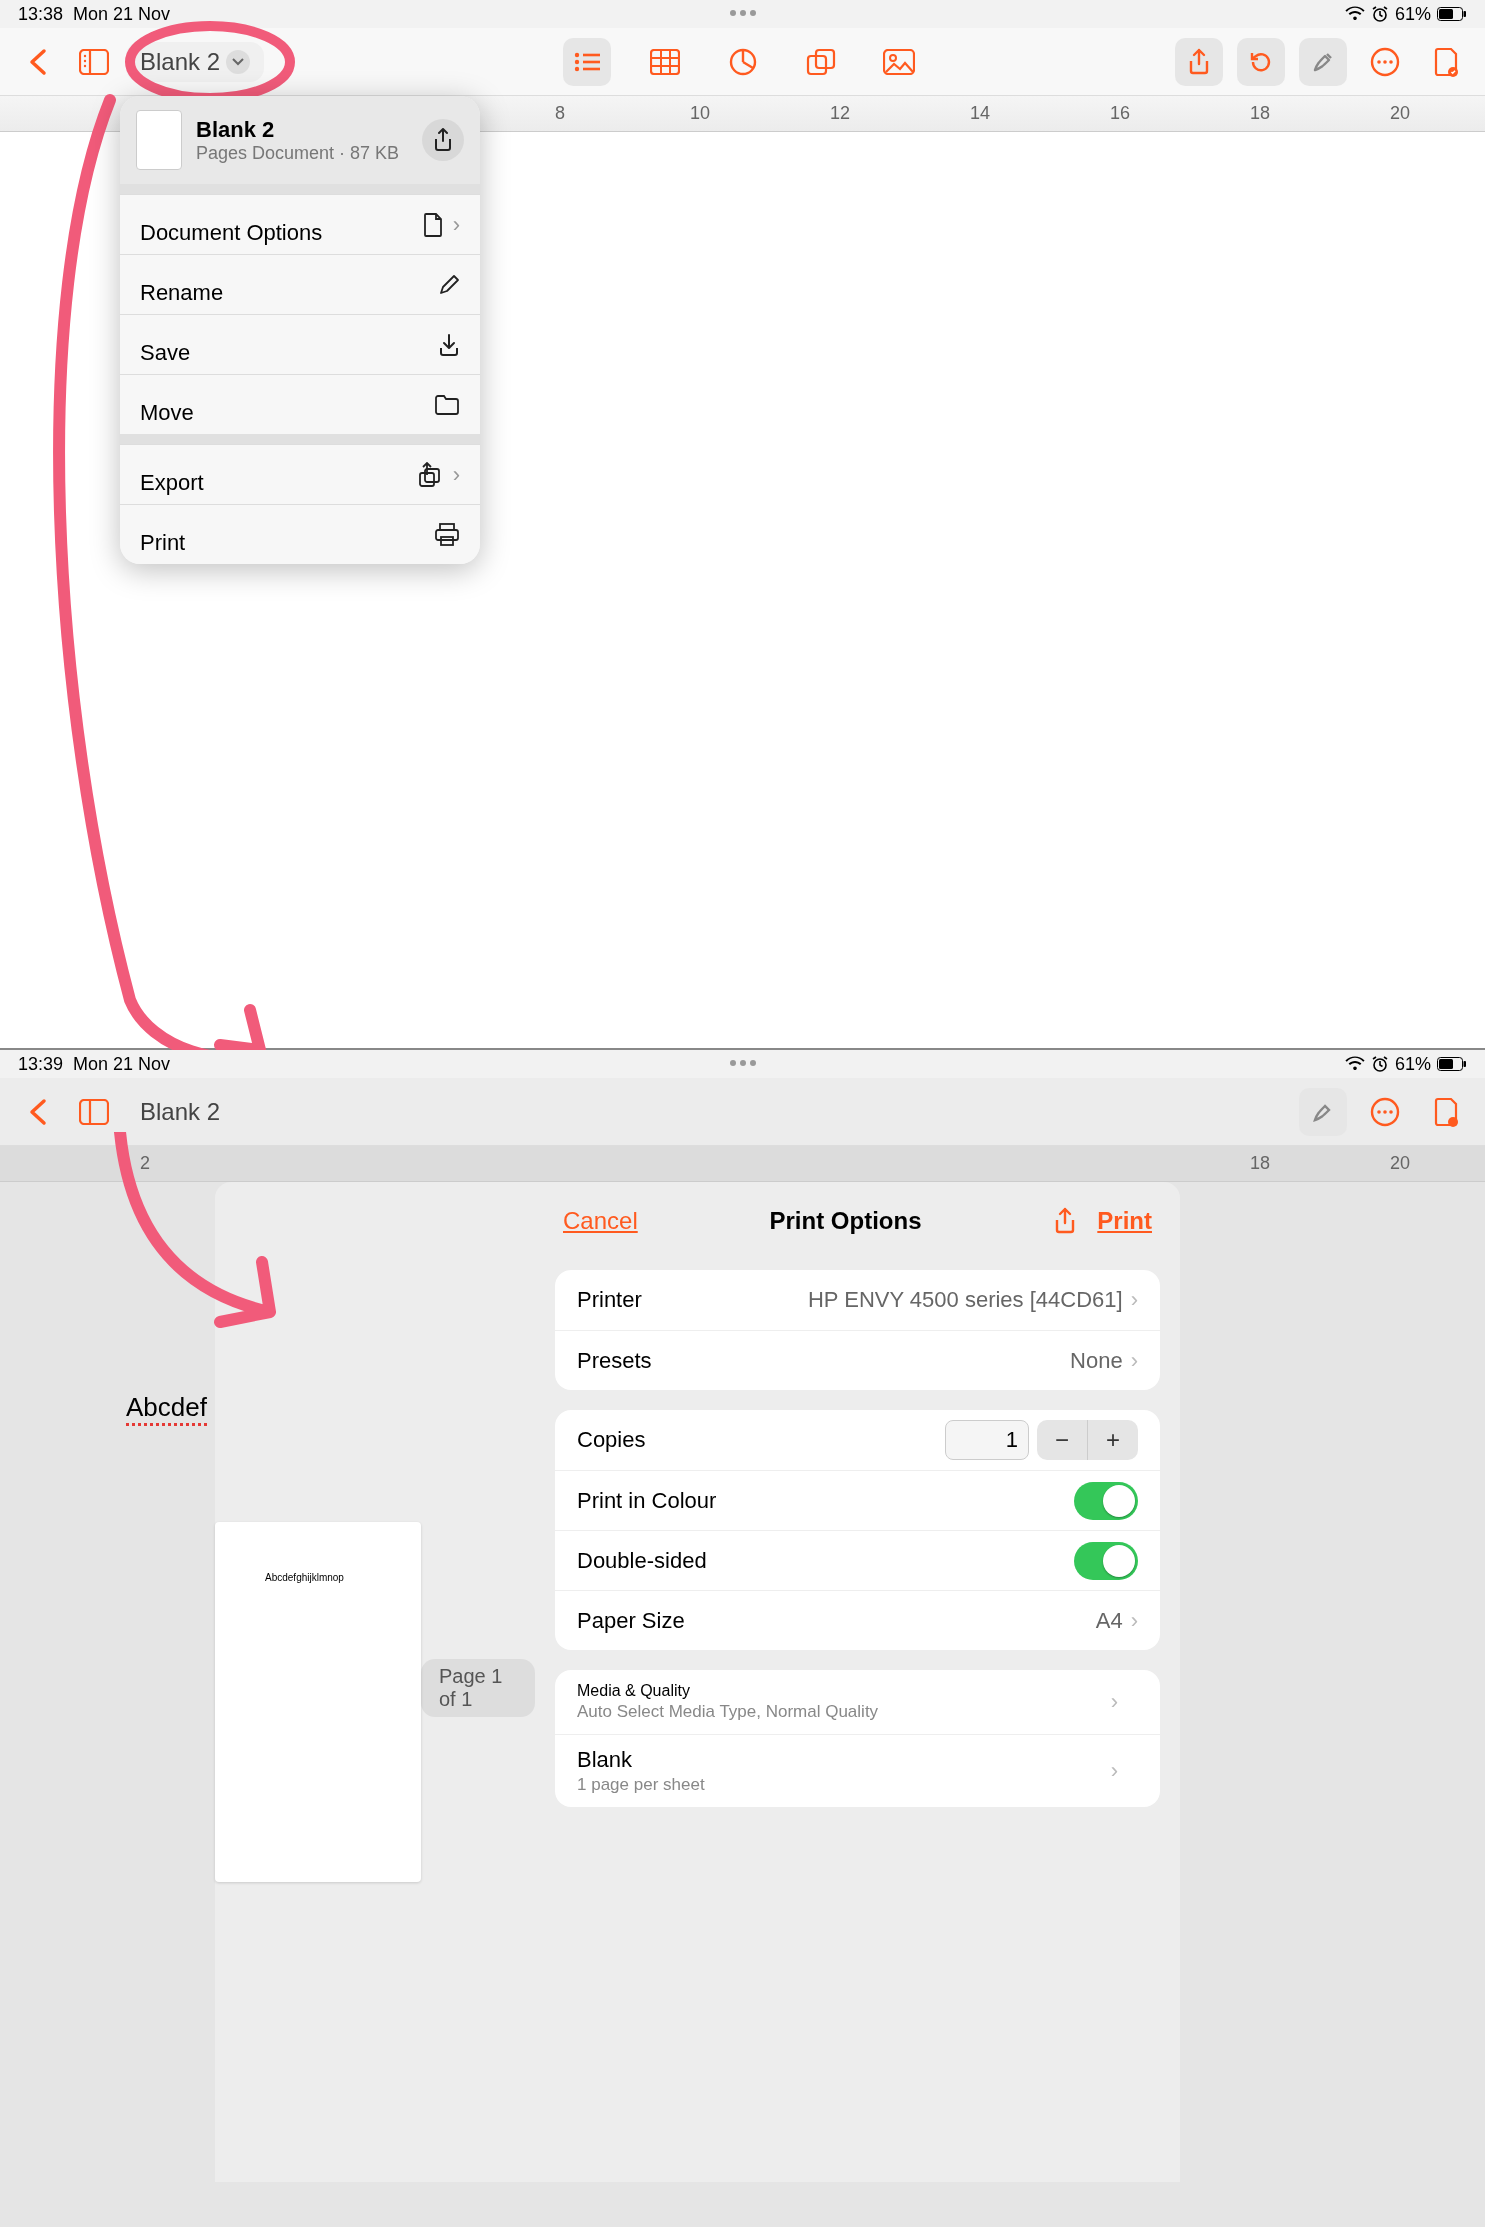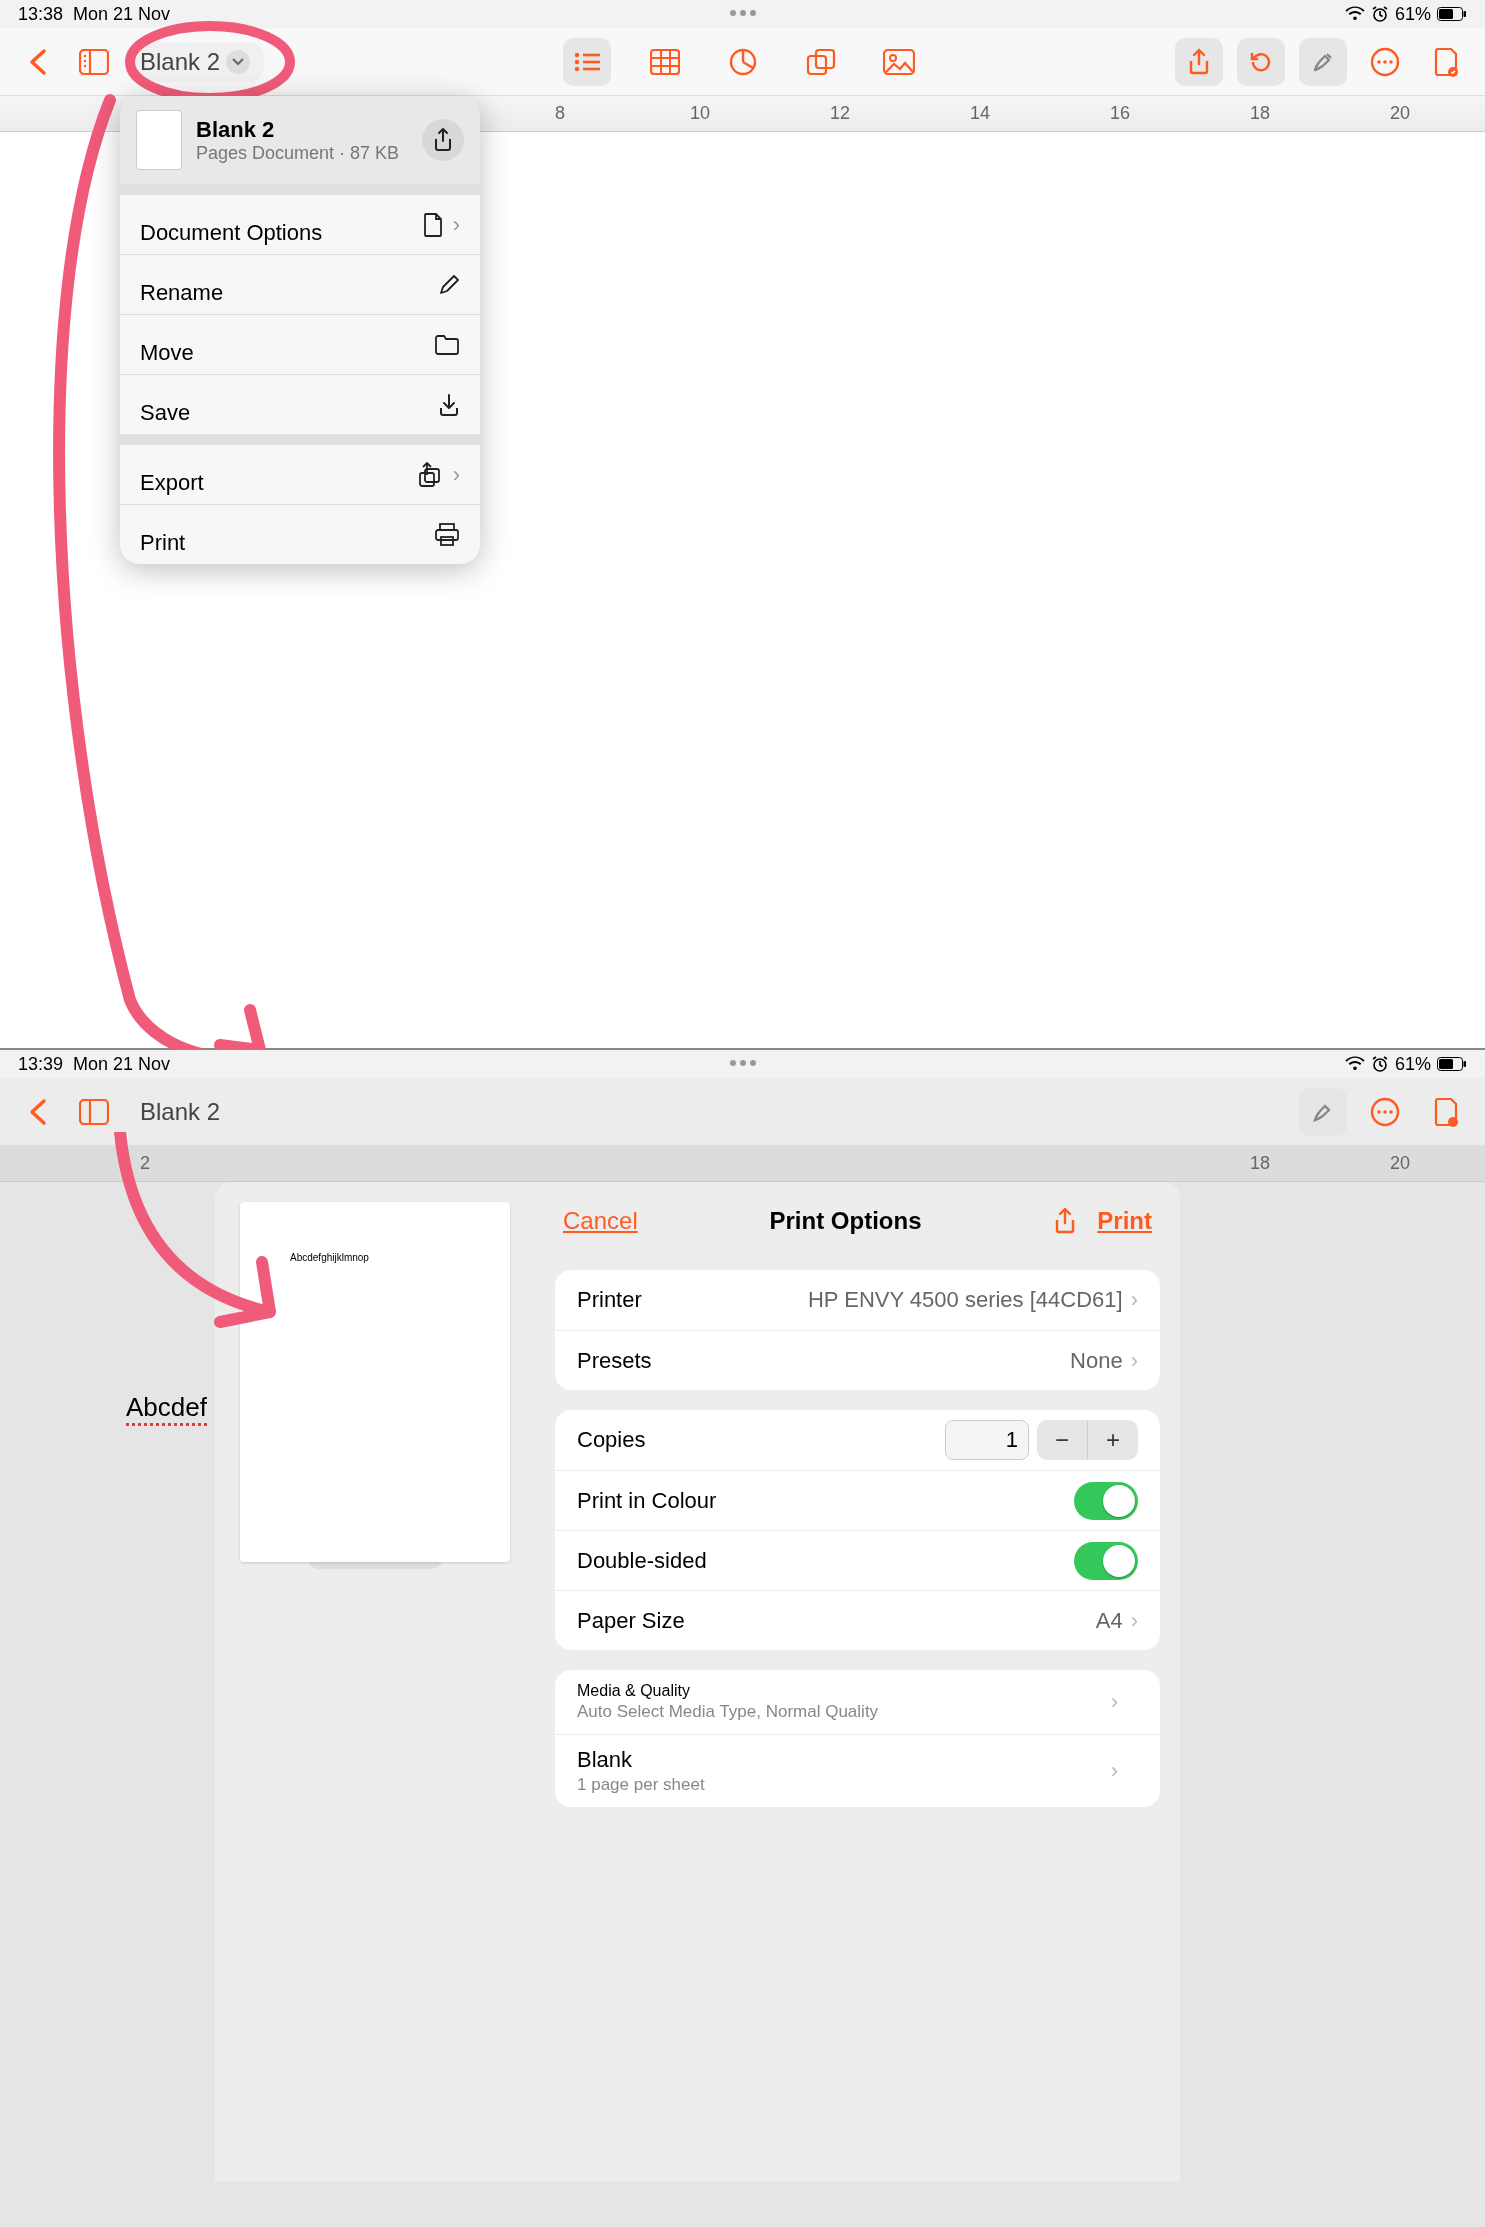--- a/index.html
+++ b/index.html
@@ -98,21 +98,21 @@
   
   #screen2{border-top:2px solid #888;}
   #screen2 .canvas2{
     background:#e5e5e5;
     position:relative;
     height:1090px;
   }
   .page-preview-panel{
     position:absolute;left:215px;top:0;width:320px;height:1000px;
     background:#ededed;border-top-left-radius:16px;
-    display:flex;flex-direction:column;align-items:center;padding-top:20px;
+    display:flex;flex-direction:row;align-items:center;padding-top:40px;
   }
   .page-thumb{width:270px;height:360px;background:#fff;border-radius:4px;position:relative;box-shadow:0 1px 3px rgba(0,0,0,0.15);}
   .tiny-text{position:absolute;top:50px;left:50px;font-size:10px;color:#000;}
   .page-badge{margin-top:-28px;background:#ddd;border-radius:14px;padding:6px 18px;font-size:20px;color:#555;}
   .doc-text{position:absolute;left:126px;top:210px;font-size:26px;border-bottom:3px dotted #e53935;}
 
   .print-panel{
     position:absolute;left:535px;top:0;width:645px;height:1000px;
     background:#ededed;border-top-right-radius:16px;
     display:flex;flex-direction:column;
@@ -320,33 +320,33 @@
     </div>
     <div class="pop-item">
       <span class="lbl">Rename</span>
       <span>
           <svg width="22" height="22" viewBox="0 0 22 22">
             <path d="M3 19l2-6L16 2l4 4L9 17l-6 2z" fill="none" stroke="#222" stroke-width="1.8" stroke-linejoin="round"></path>
           </svg>
         </span>
     </div>
     <div class="pop-item">
-      <span class="lbl">Move</span>
-      <span>
-          <svg width="26" height="20" viewBox="0 0 26 20">
-            <path d="M2 3a2 2 0 012-2h6l2 3h10a2 2 0 012 2v11a2 2 0 01-2 2H4a2 2 0 01-2-2V3z" fill="none" stroke="#222" stroke-width="1.8"></path>
-          </svg>
-        </span>
-    </div>
-    <div class="pop-item">
       <span class="lbl">Save</span>
       <span>
           <svg width="22" height="24" viewBox="0 0 22 24">
             <path d="M11 2v12M6 10l5 5 5-5" stroke="#222" stroke-width="2" fill="none" stroke-linecap="round" stroke-linejoin="round"></path>
             <path d="M3 15v5a2 2 0 002 2h12a2 2 0 002-2v-5" stroke="#222" stroke-width="2" fill="none"></path>
+          </svg>
+        </span>
+    </div>
+    <div class="pop-item">
+      <span class="lbl">Move</span>
+      <span>
+          <svg width="26" height="20" viewBox="0 0 26 20">
+            <path d="M2 3a2 2 0 012-2h6l2 3h10a2 2 0 012 2v11a2 2 0 01-2 2H4a2 2 0 01-2-2V3z" fill="none" stroke="#222" stroke-width="1.8"></path>
           </svg>
         </span>
     </div>
     <div class="pop-sep"></div>
     <div class="pop-item">
       <span class="lbl">Export</span>
       <span>
           <svg width="26" height="26" viewBox="0 0 26 26">
             <path d="M10 1v12M6 5l4-4 4 4" stroke="#222" stroke-width="1.8" fill="none"></path>
             <rect x="3" y="11" width="14" height="13" rx="2" fill="none" stroke="#222" stroke-width="1.8"></rect>

